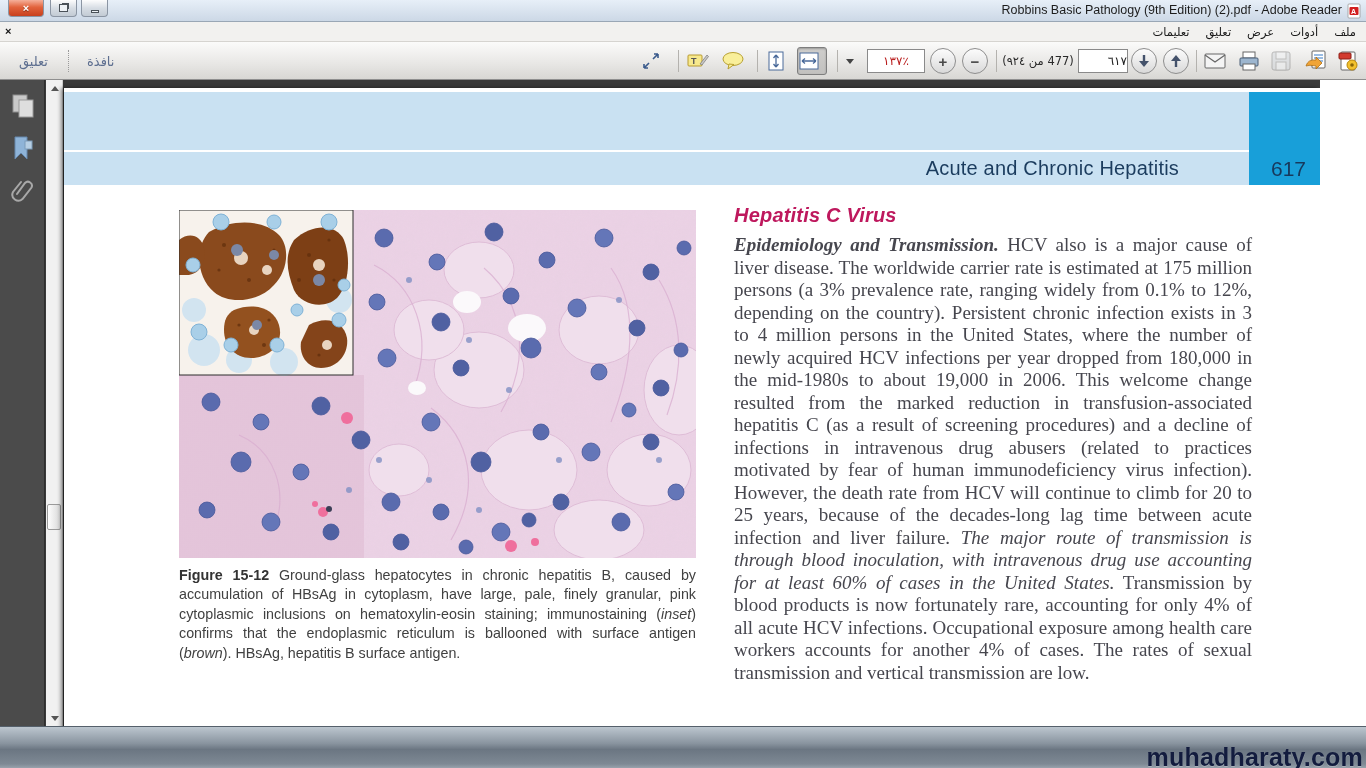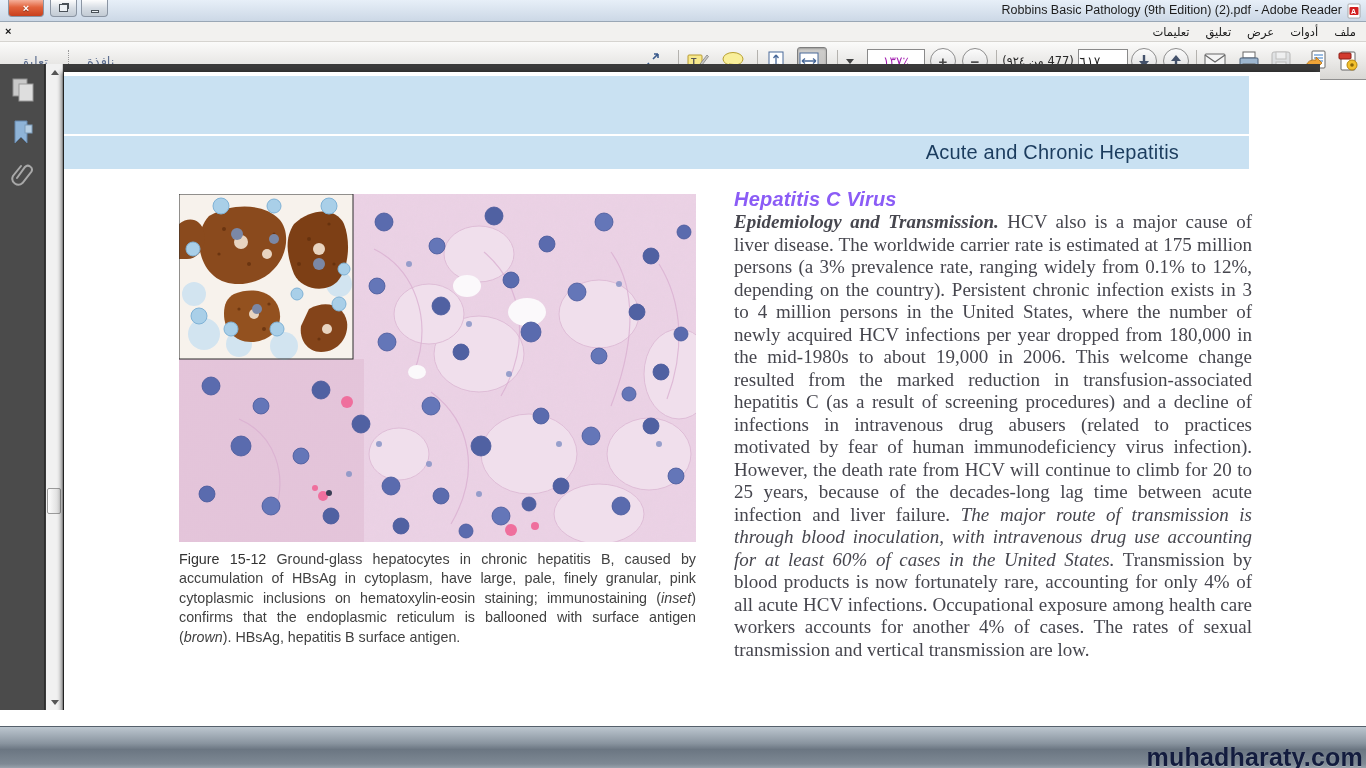--- a/index.html
+++ b/index.html
@@ -34,28 +34,28 @@
   .tb{position:absolute;top:5px;height:28px;display:flex;align-items:center;border-radius:3px}
   .tb.btn{border:1px solid transparent}
   .tb.pressed{background:linear-gradient(#cfcecc,#c2c1bf);border:1px solid #7e7e7e;box-shadow:inset 0 1px 2px rgba(0,0,0,.25)}
   .tbsep{position:absolute;top:8px;width:1px;height:22px;background:#b4b2ae}
   .tbsep.dotted{background:none;border-left:1px dotted #9a9a9a}
   .ar-label{font-family:"DejaVu Sans",sans-serif;font-size:13px;color:#5e6f90;padding:0 10px;cursor:default}
   .circlebtn{width:26px;height:26px;border-radius:50%;background:linear-gradient(#fcfcfc,#d9d9d9);
     border:1px solid #8e8e8e;display:flex;align-items:center;justify-content:center;
     font-size:15px;font-weight:bold;color:#4a4a4a}
   .whitefield{background:#fff;border:1px solid #8a8a8a;height:24px;display:flex;align-items:center;justify-content:center;
-    font-family:"DejaVu Sans",sans-serif;font-size:12px;color:#a21caf}
+    font-family:"DejaVu Sans",sans-serif;font-size:12px;color:#b91c1c}
   .pagecount{font-family:"DejaVu Sans",sans-serif;font-size:11.5px;color:#2a2a2a;direction:rtl;white-space:nowrap}
   .caret-down{width:0;height:0;border-left:4px solid transparent;border-right:4px solid transparent;border-top:5px solid #444}
-  input.page-input{width:50px;height:24px;border:1px solid #8a8a8a;background:#fff;text-align:left;
-    font-family:Liberation Mono, monospace;font-size:12px;color:#222}
-
-  
-  .main{position:absolute;left:0;top:64px;width:1320px;height:646px;overflow:hidden;background:#3a3a3a}
+  input.page-input{width:50px;height:24px;border:1px solid #8a8a8a;background:#fff;text-align:right;
+    font-family:Liberation Serif, serif;font-size:12px;color:#222}
+
+  
+  .main{position:absolute;left:0;top:80px;width:1320px;height:646px;overflow:hidden;background:#3a3a3a}
   .sidebar{position:absolute;left:0;top:0;width:45px;height:646px;background:#4b4b4b;border-right:1px solid #2e2e2e}
   .side-ic{position:absolute;left:9px;width:27px;height:27px;display:flex;align-items:center;justify-content:center}
   .vscroll{position:absolute;left:46px;top:0;width:17px;height:646px;background:#f1f1f1;border-right:1px solid #cfcfcf}
   .varrow{position:absolute;left:0;width:17px;height:16px;display:flex;align-items:center;justify-content:center}
   .tri-up{width:0;height:0;border-left:4px solid transparent;border-right:4px solid transparent;border-bottom:5px solid #555}
   .tri-dn{width:0;height:0;border-left:4px solid transparent;border-right:4px solid transparent;border-top:5px solid #555}
   .vthumb{position:absolute;left:1px;top:424px;width:14px;height:26px;border:1px solid #9a9a9a;border-radius:2px;
     background:linear-gradient(90deg,#fdfdfd,#d9d9d9)}
 
   .docarea{position:absolute;left:63px;top:0;right:0;height:646px;background:#3a3a3a}
@@ -66,26 +66,26 @@
   .band2{position:absolute;left:0;top:64px;width:1185px;height:33px;background:#c9e1f2;
     display:flex;align-items:center;justify-content:flex-end;padding-right:70px}
   .band2 .htitle{font-size:20px;color:#1b3c5e;letter-spacing:.2px}
   .bluebox{position:absolute;left:1185px;top:4px;right:0;height:93px;background:#189fd9}
   .bluebox .pno{position:absolute;left:22px;top:60px;height:33px;line-height:33px;font-size:21px;color:#17395c}
 
   
   .figure{position:absolute;left:115px;top:122px;width:517px;height:348px}
   .caption{position:absolute;left:115px;top:478px;width:517px;font-size:14.3px;line-height:1.36;
     color:#414141;text-align:justify}
-  .caption .b{font-weight:normal;color:#333}
+  .caption .b{font-weight:bold;color:#333}
   .caption .i{font-style:italic}
 
   
   .column{position:absolute;left:670px;top:116px;width:518px}
-  .col-h{font-size:20px;font-style:italic;font-weight:600;color:#8b5cf6;letter-spacing:.2px}
+  .col-h{font-size:20px;font-style:italic;font-weight:600;color:#be185d;margin-bottom:7px;letter-spacing:.2px}
   .col-p{font-family:"Liberation Serif",serif;font-size:19px;line-height:22.5px;color:#46464e;text-align:justify}
   .col-p .bi{font-weight:bold;font-style:italic}
   .col-p .i{font-style:italic}
 
   
   .taskbar{position:absolute;left:0;top:726px;width:1366px;height:42px;
     background:linear-gradient(#bcc6cf,#89949f 40%,#6b7682 55%,#7e8994 90%,#98a2ac);
     border-top:1px solid #55606b}
   .watermark{position:absolute;right:3px;top:743px;font-size:25px;font-weight:bold;color:#131c3e;
     letter-spacing:.2px;text-shadow:0 1px 0 rgba(255,255,255,.25);z-index:60}
@@ -265,20 +265,23 @@
           <span class="tri-dn"></span>
         </div>
     </div>
 
     <div class="docarea">
       <div class="pdfpage">
 
         <div class="band1"></div>
         <div class="band2">
           <span class="htitle">Acute and Chronic Hepatitis</span>
+        </div>
+        <div class="bluebox">
+          <span class="pno">617</span>
         </div>
 
         <svg class="figure" viewBox="0 0 517 348" aria-label="histology figure">
           <defs>
             <filter id="mot">
                 <feTurbulence type="fractalNoise" baseFrequency="0.08" numOctaves="3" seed="11"></feTurbulence>
               <feColorMatrix type="matrix" values="0 0 0 0 0.87  0 0 0 0 0.66  0 0 0 0 0.82  0 0 0 0.6 0"></feColorMatrix>
               </filter>
             <filter id="grain">
                 <feTurbulence type="fractalNoise" baseFrequency="0.5" numOctaves="2" seed="4"></feTurbulence>

